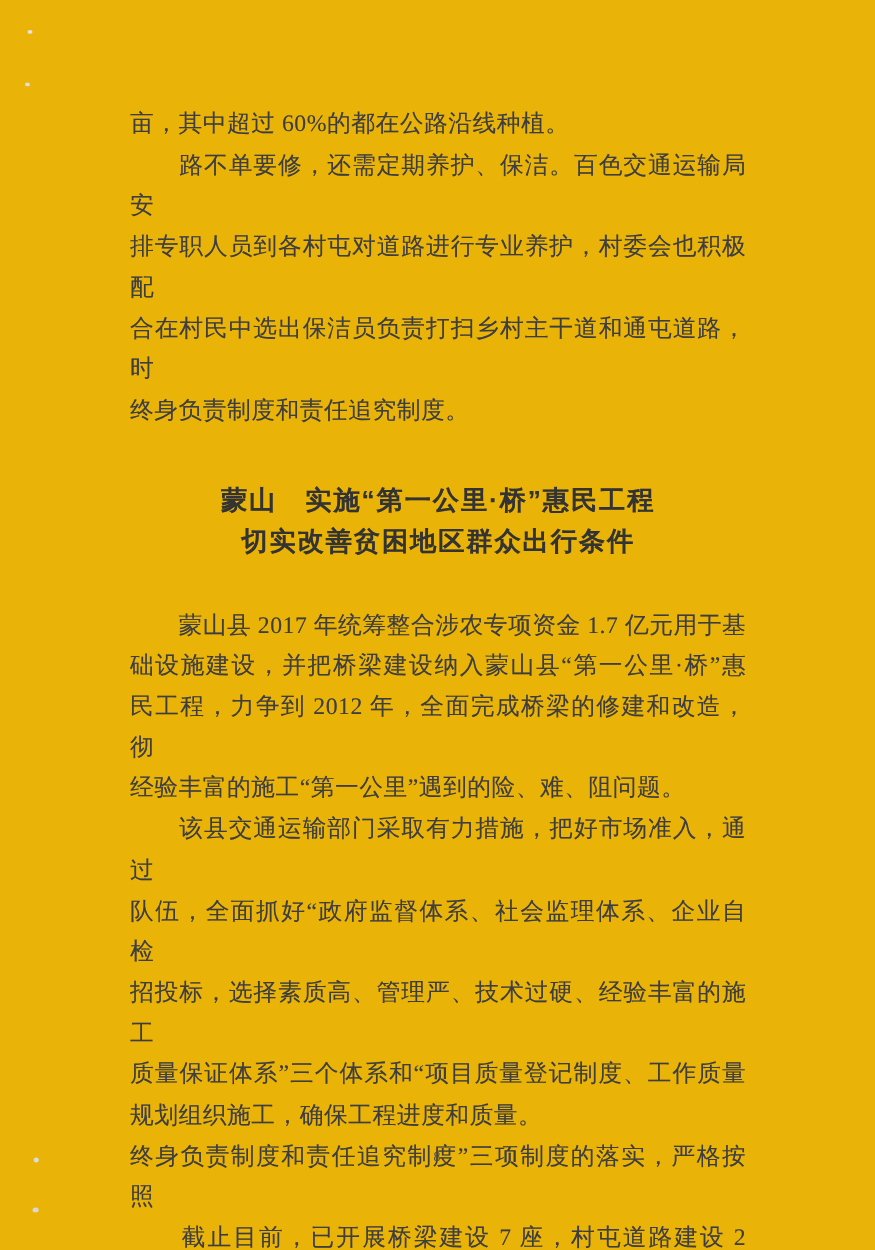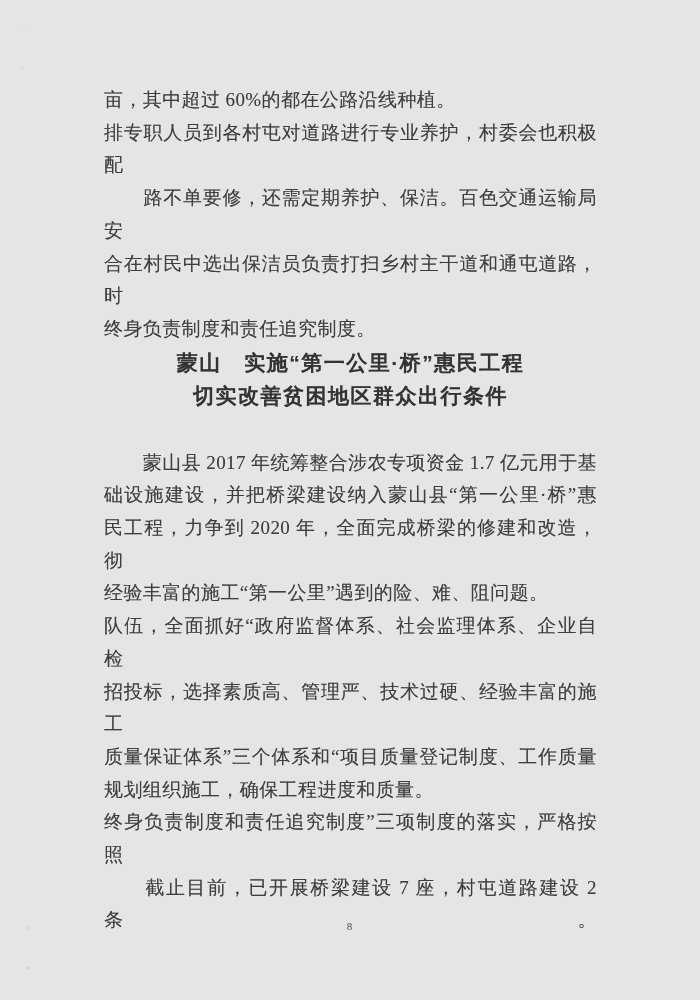--- a/index.html
+++ b/index.html
@@ -1,37 +1,37 @@
 <!DOCTYPE html>
 <html lang="zh"><head>
 <meta charset="utf-8">
 <style>
   html,body{margin:0;padding:0;background:#ffffff;}
   .sheet{
     position:relative;
     width:700px;height:1000px;
-    background:#e5e5e5;
+    background:#eab308;
     overflow:hidden;
     font-family:"Liberation Serif","DejaVu Serif",serif;
   }
   .content{
     position:absolute;
     left:104px;top:84px;width:493px;
   }
   .ln{
     margin:0;
     font-size:19px;
     line-height:32.7px;
     color:#3e3e3e;
     letter-spacing:0.4px;
     font-family:"Liberation Serif","DejaVu Serif",serif;
     text-shadow:0 0 0.5px rgba(80,80,80,0.45);
   }
   .just{text-align:justify;text-align-last:justify;}
-  .g-title1{}
+  .g-title1{margin-top:38px;}
   .g-main{margin-top:35px;}
   .hline{
     margin:0;
     font-family:"Liberation Sans","DejaVu Sans",sans-serif;
     font-weight:700;
     font-size:21px;
     line-height:33px;
     color:#333333;
     text-align:center;
     letter-spacing:1.5px;
@@ -59,36 +59,37 @@
 
   <span class="speck s1"></span>
   <span class="speck s2"></span>
   <span class="speck s3"></span>
   <span class="speck s4"></span>
 
   <main class="content">
 
     <div class="g-intro">
       <p class="ln">亩，其中超过 60%的都在公路沿线种植。</p>
+      <p class="ln just">　　路不单要修，还需定期养护、保洁。百色交通运输局安</p>
       <p class="ln just">排专职人员到各村屯对道路进行专业养护，村委会也积极配</p>
-      <p class="ln just">　　路不单要修，还需定期养护、保洁。百色交通运输局安</p>
       <p class="ln just">合在村民中选出保洁员负责打扫乡村主干道和通屯道路，时</p>
       <p class="ln">终身负责制度和责任追究制度。</p>
     </div>
 
     <div class="g-title1">
       <p class="hline">蒙山　实施“第一公里·桥”惠民工程</p>
       <p class="hline">切实改善贫困地区群众出行条件</p>
     </div>
 
     <div class="g-main">
       <p class="ln just">　　蒙山县 2017 年统筹整合涉农专项资金 1.7 亿元用于基</p>
       <p class="ln just">础设施建设，并把桥梁建设纳入蒙山县“第一公里·桥”惠</p>
-      <p class="ln just">民工程，力争到 2020 年，全面完成桥梁的修建和改造，彻</p>
+      <p class="ln just">民工程，力争到 2012 年，全面完成桥梁的修建和改造，彻</p>
       <p class="ln">经验丰富的施工“第一公里”遇到的险、难、阻问题。</p>
+      <p class="ln just">　　该县交通运输部门采取有力措施，把好市场准入，通过</p>
       <p class="ln just">队伍，全面抓好“政府监督体系、社会监理体系、企业自检</p>
       <p class="ln just">招投标，选择素质高、管理严、技术过硬、经验丰富的施工</p>
       <p class="ln just">质量保证体系”三个体系和“项目质量登记制度、工作质量</p>
       <p class="ln">规划组织施工，确保工程进度和质量。</p>
       <p class="ln just">终身负责制度和责任追究制度”三项制度的落实，严格按照</p>
       <p class="ln just">　　截止目前，已开展桥梁建设 7 座，村屯道路建设 2 条。</p>
 
     </div>
 
   </main>

